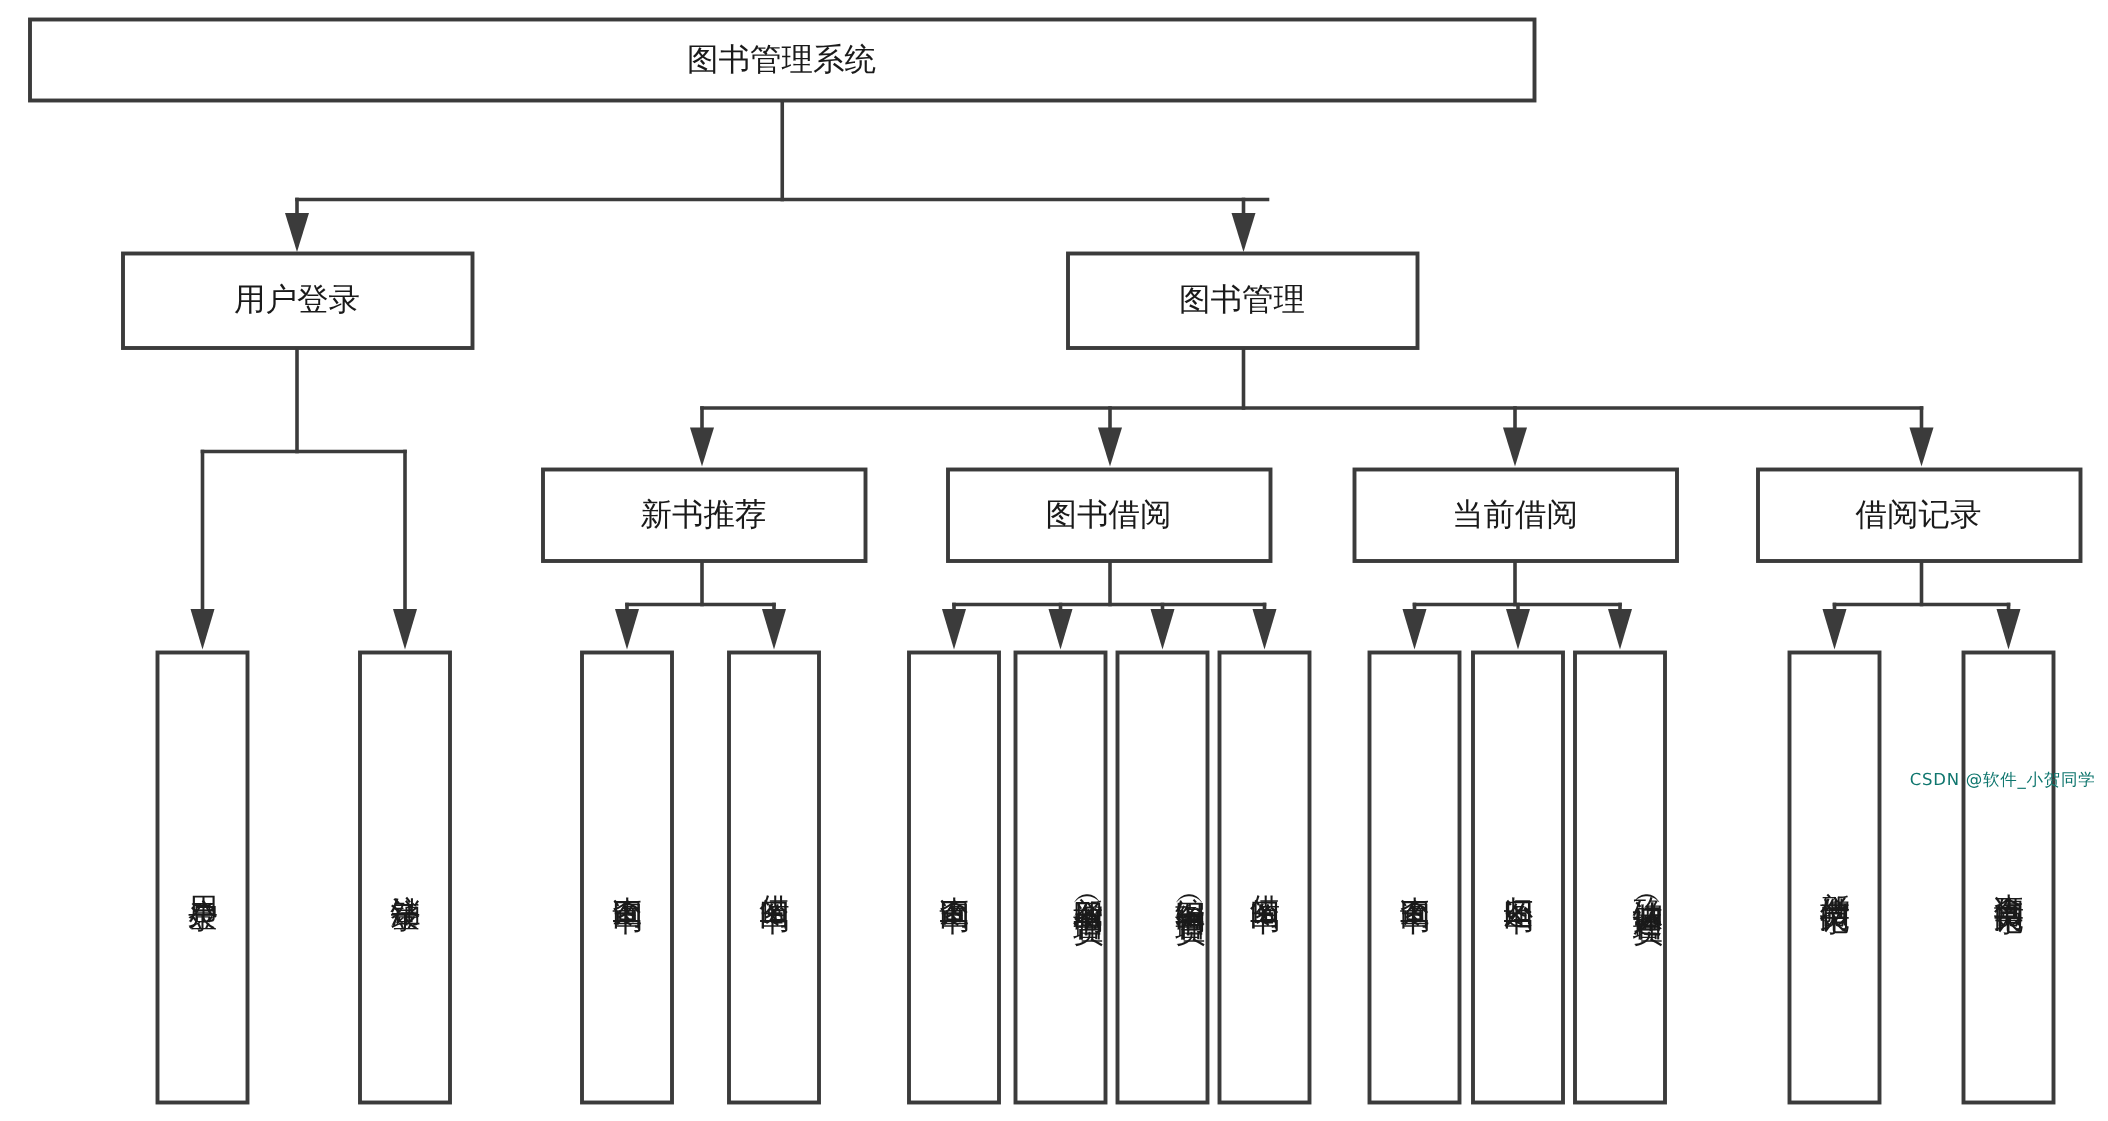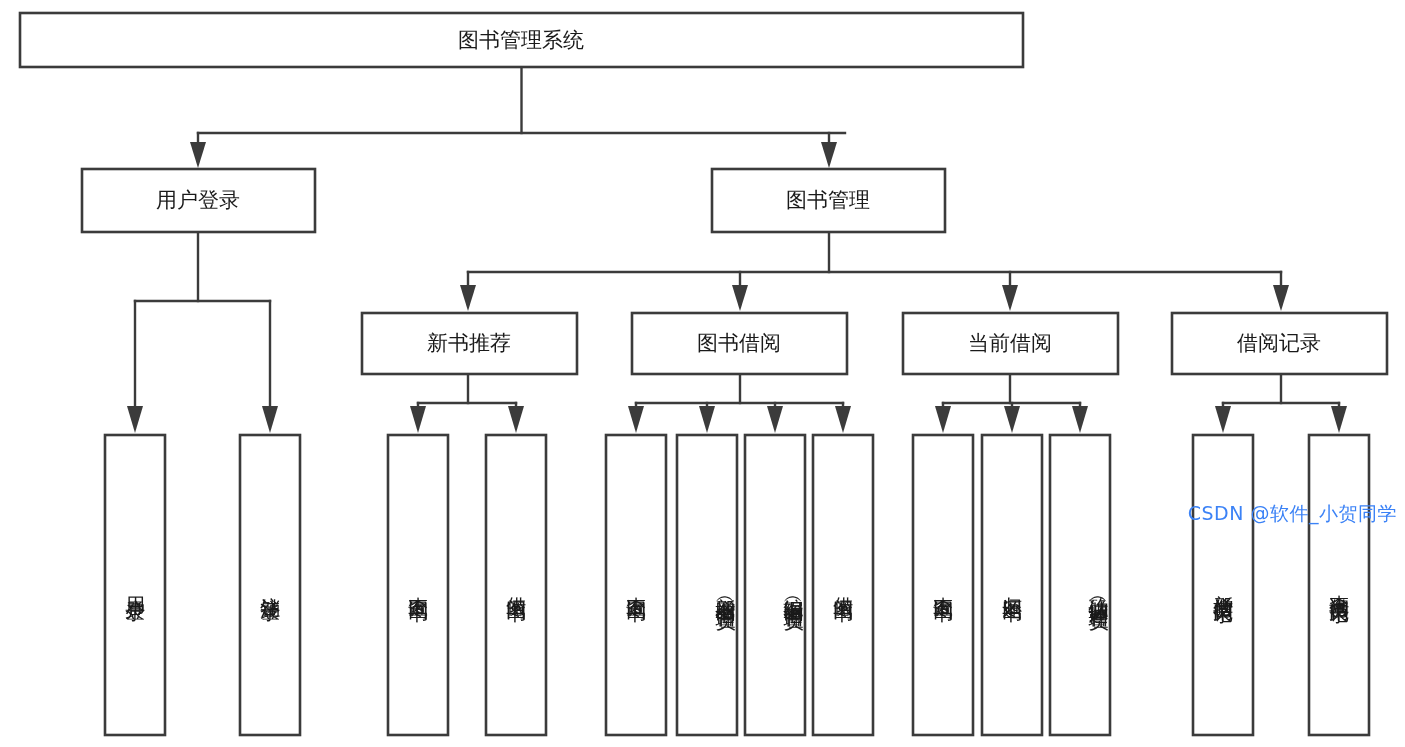--- a/index.html
+++ b/index.html
@@ -61,22 +61,22 @@
     color: #1a1a1a;
     white-space: nowrap;
     text-align: center;
     pointer-events: none;
   }
   .watermark {
     position: absolute;
     right: 8px;
     bottom: 4px;
     font-family: "DejaVu Sans", "Liberation Sans", sans-serif;
-    font-size: 19px;
-    color: #3b82f6;
+    font-size: 11px;
+    color: #0f766e;
     letter-spacing: 0.5px;
     white-space: nowrap;
   }
 </style>
 </head>
 <body>
 
 <div id="diagram-root">
 
   <svg class="diagram" viewBox="0 0 1405 747" xmlns="http://www.w3.org/2000/svg">

